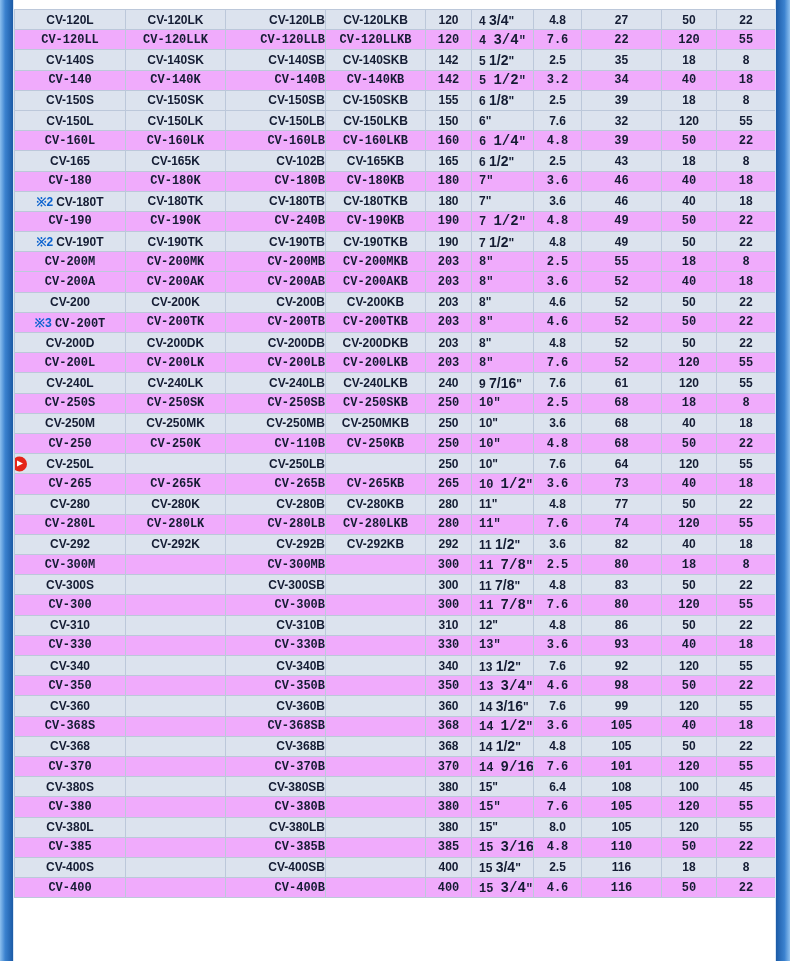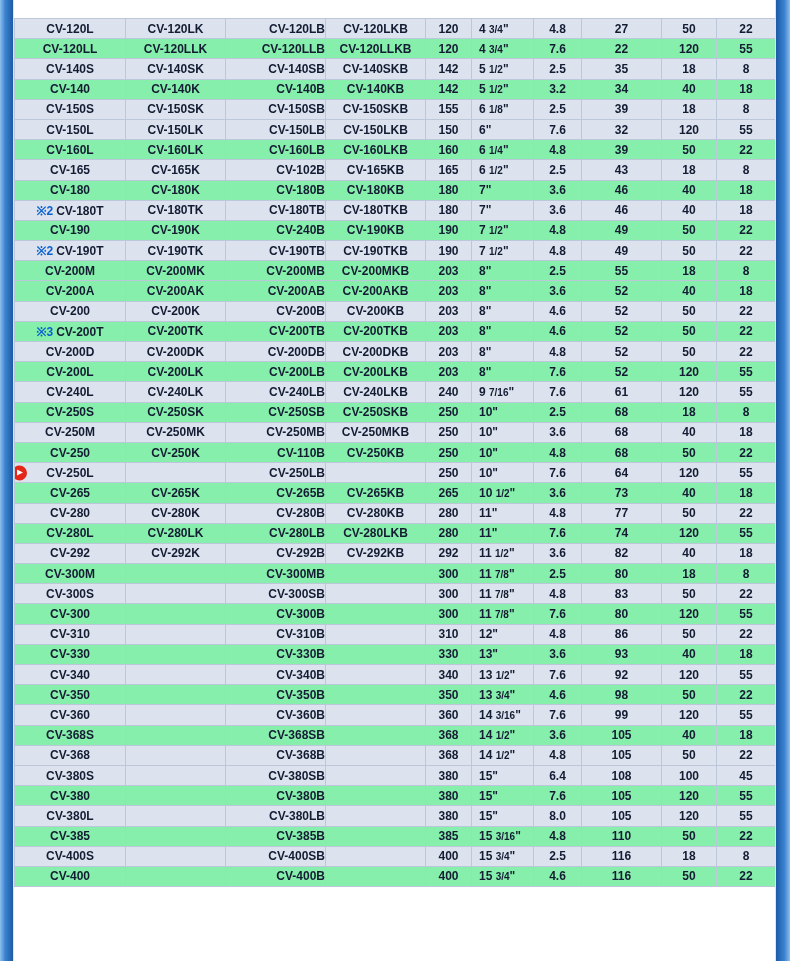--- a/index.html
+++ b/index.html
@@ -14,47 +14,47 @@
   .side-strip.left {
     width: 14px;
     background: linear-gradient(to right, #8cbfee 0%, #3b82cf 40%, #1b5aa6 100%);
     border-right: 1px solid #d8e6f5;
   }
   .side-strip.right {
     width: 15px;
     background: linear-gradient(to left, #8cbfee 0%, #3b82cf 40%, #1b5aa6 100%);
     border-left: 1px solid #d8e6f5;
   }
-  .table-wrap { flex: 1 1 auto; padding-top: 18px; background: #ffffff; overflow: hidden; }
+  .table-wrap { flex: 1 1 auto; padding-top: 9px; background: #ffffff; overflow: hidden; }
   table { border-collapse: collapse; table-layout: fixed; width: 761px; }
   td {
     height: 20.2px;
     border: 1px solid #bcc8da;
     font-size: 12px;
     font-weight: bold;
     color: #141c33;
     text-align: center;
     padding: 0;
     overflow: hidden;
     white-space: nowrap;
   }
   tr.shaded { background: #dce3ee; }
-  tr.plain  { background: #86efac; }
+  tr.plain  { background: #f0abfc; font-family: Liberation Mono, monospace; }
   td.c0 { width: 111px; position: relative; }
   td.c1 { width: 100px; }
   td.c2 { width: 100px; text-align: right; }
   td.c3 { width: 100px; }
   td.c4 { width: 46px; }
   td.c5 { width: 62px; text-align: left; padding-left: 7px; }
   td.c6 { width: 48px; }
   td.c7 { width: 80px; }
   td.c8 { width: 55px; }
   td.c9 { width: 59px; }
   .prefix { color: #0b62cf; margin-right: 3px; }
-  .fr { font-size: 10px; }
+  .fr { font-size: 14px; }
   .badge {
     position: absolute; left: -3px; top: 50%;
     transform: translateY(-50%);
     width: 15px; height: 15px;
     background: #e52518; border-radius: 50%;
   }
   .badge::after {
     content: ""; position: absolute; left: 5px; top: 4px;
     border-left: 6px solid #ffffff;
     border-top: 3.5px solid transparent;
@@ -506,20 +506,32 @@
             <td class="c1"></td>
             <td class="c2">CV-368B</td>
             <td class="c3"></td>
             <td class="c4">368</td>
             <td class="c5">14 <span class="fr">1/2</span>"</td>
             <td class="c6">4.8</td>
             <td class="c7">105</td>
             <td class="c8">50</td>
             <td class="c9">22</td>
           </tr>
+          <tr class="plain">
+            <td class="c0"><span>CV-370</span></td>
+            <td class="c1"></td>
+            <td class="c2">CV-370B</td>
+            <td class="c3"></td>
+            <td class="c4">370</td>
+            <td class="c5">14 <span class="fr">9/16</span>"</td>
+            <td class="c6">7.6</td>
+            <td class="c7">101</td>
+            <td class="c8">120</td>
+            <td class="c9">55</td>
+          </tr>
           <tr class="shaded">
             <td class="c0"><span>CV-380S</span></td>
             <td class="c1"></td>
             <td class="c2">CV-380SB</td>
             <td class="c3"></td>
             <td class="c4">380</td>
             <td class="c5">15"</td>
             <td class="c6">6.4</td>
             <td class="c7">108</td>
             <td class="c8">100</td>

